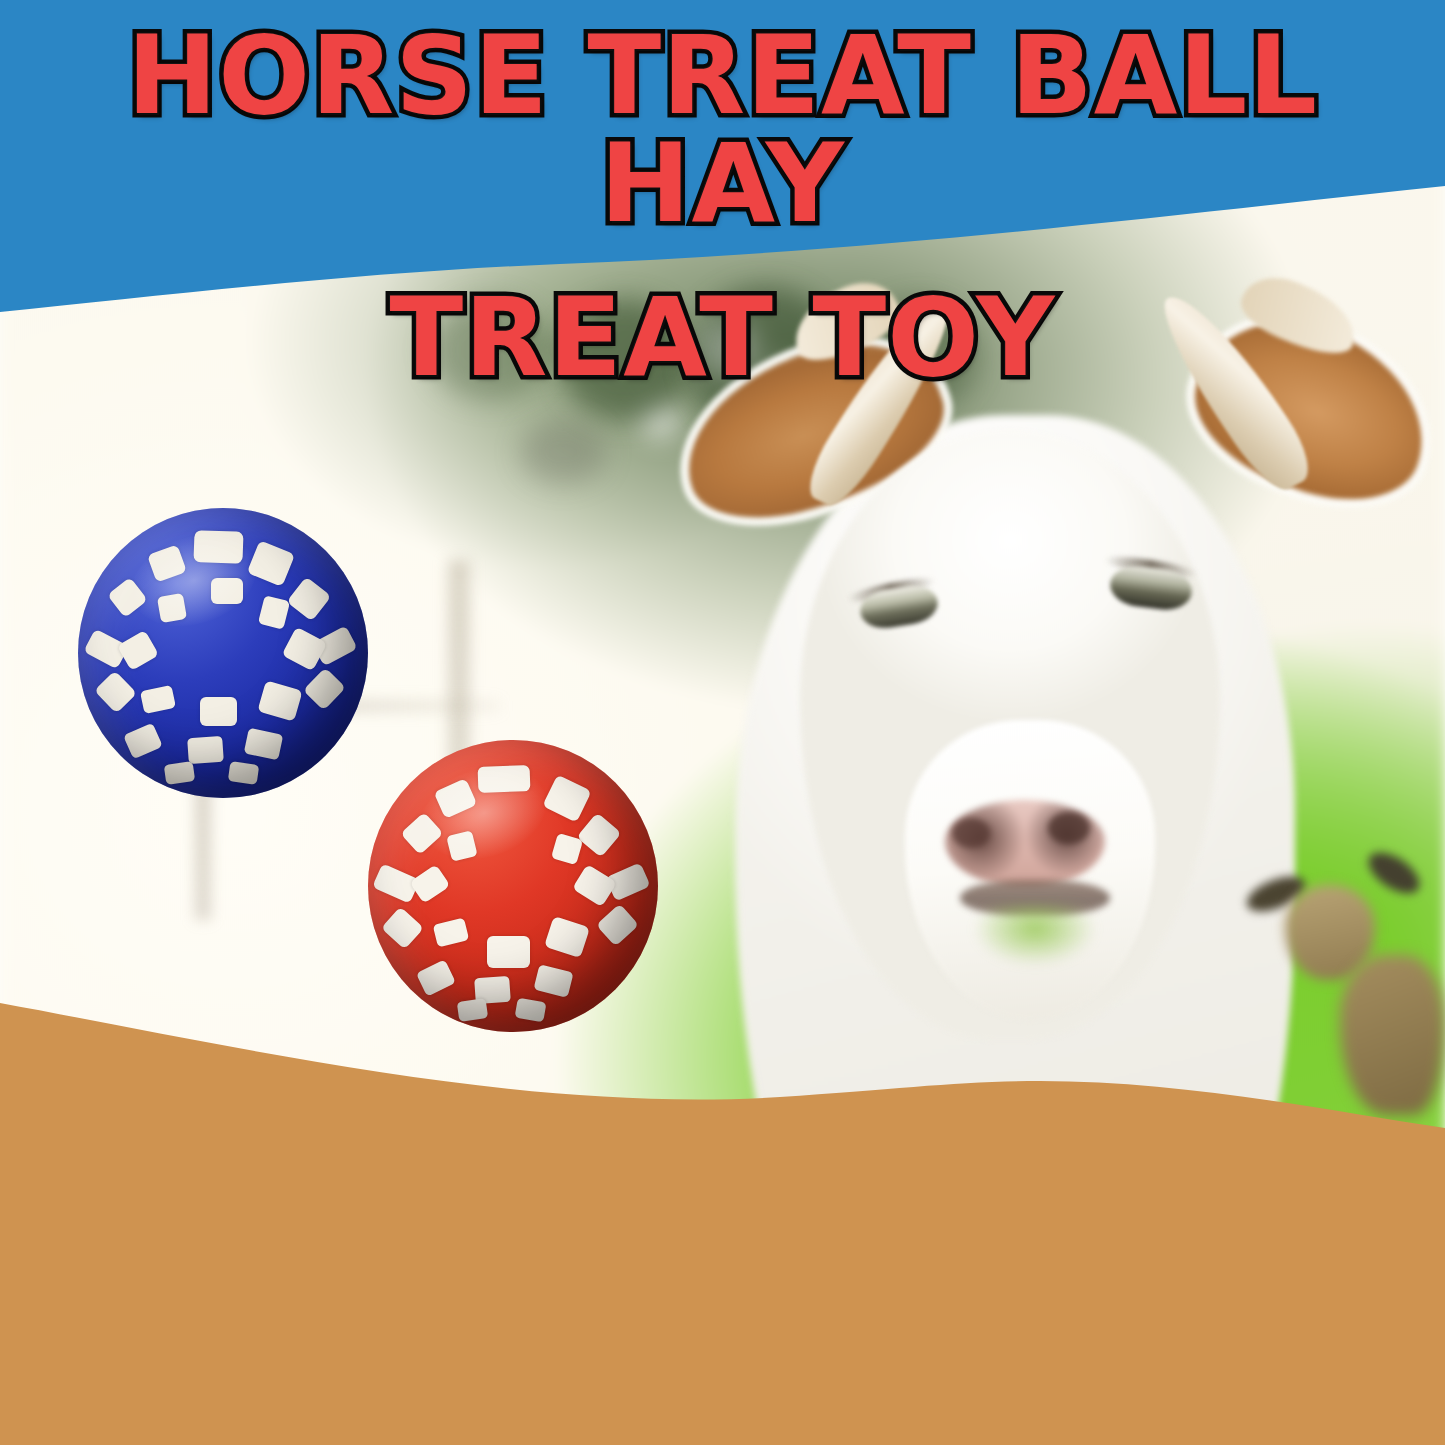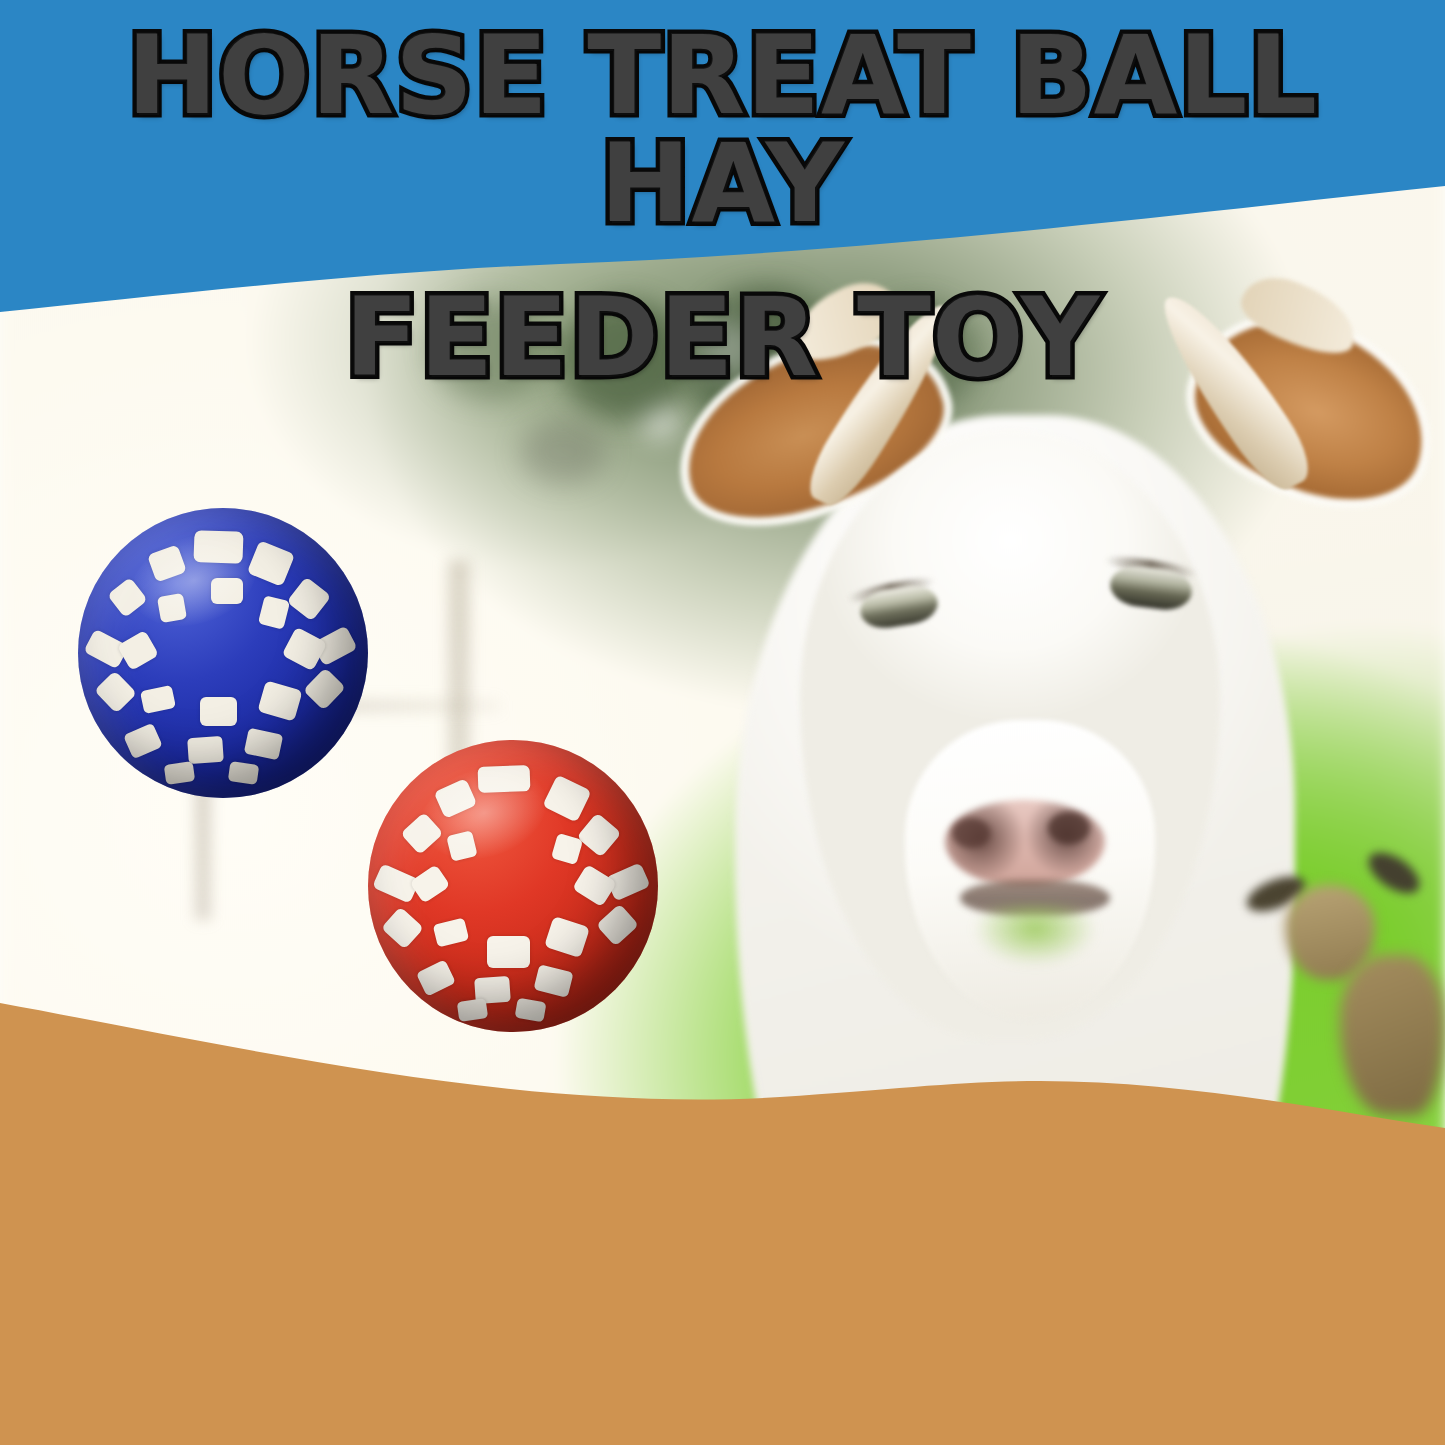--- a/index.html
+++ b/index.html
@@ -185,21 +185,21 @@
   .wave-bot{ position:absolute; left:0; top:985px; width:1445px; height:200px; }
 
   
   .title-wrap{
     position:absolute; left:0; top:0; width:1445px;
     text-align:center; z-index:6; pointer-events:none;
   }
   .title-l1, .title-l2{
     font-family:"DejaVu Sans", sans-serif;
     font-weight:700;
-    color:#404040;
+    color:#ef4444;
     letter-spacing:1px;
     line-height:1;
     text-shadow:
       2px 2px 0 #0d0d0d, -1px -1px 0 #141414,
       3px 4px 5px rgba(0,0,0,.35);
     -webkit-text-stroke:9px #090909;
     paint-order:stroke fill;
   }
   .title-l1{ font-size:108px; margin-top:22px; }
   .title-l2{ font-size:108px; margin-top:46px; }
@@ -326,21 +326,21 @@
     <div class="ball-shadow"></div>
     <div class="ball-gloss"></div>
   </div>
 
   <svg class="wave-top" viewBox="0 0 1445 330" preserveAspectRatio="none">
     <path d="M0,0 L1445,0 L1445,186 C1180,214 880,252 560,264 C360,272 160,296 0,312 Z" fill="#2b86c5"></path>
   </svg>
 
   <div class="title-wrap">
     <div class="title-l1">HORSE TREAT BALL HAY</div>
-    <div class="title-l2">FEEDER TOY</div>
+    <div class="title-l2">TREAT TOY</div>
   </div>
 
   <svg class="wave-bot" viewBox="0 0 1445 200" preserveAspectRatio="none">
     <path d="M0,18 C240,62 520,128 780,112 C900,104 960,96 1040,96 C1180,96 1320,124 1445,143 L1445,200 L0,200 Z" fill="#cf9350"></path>
   </svg>
   <div style="position:absolute;left:0;top:1180px;width:1445px;height:265px;background:#cf9350;"></div>
 
 
 </div>
 

